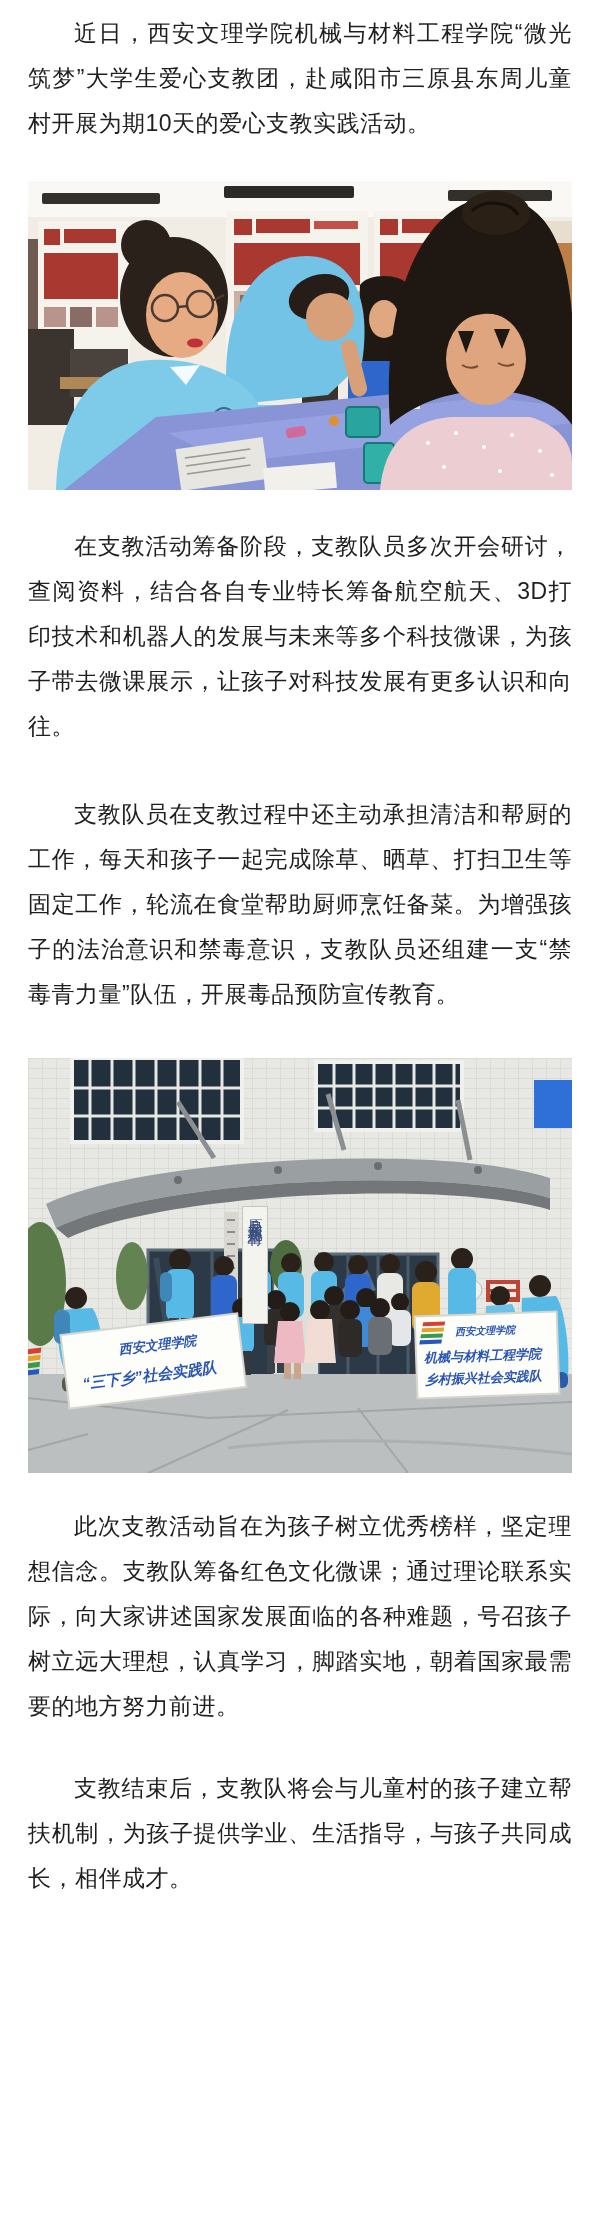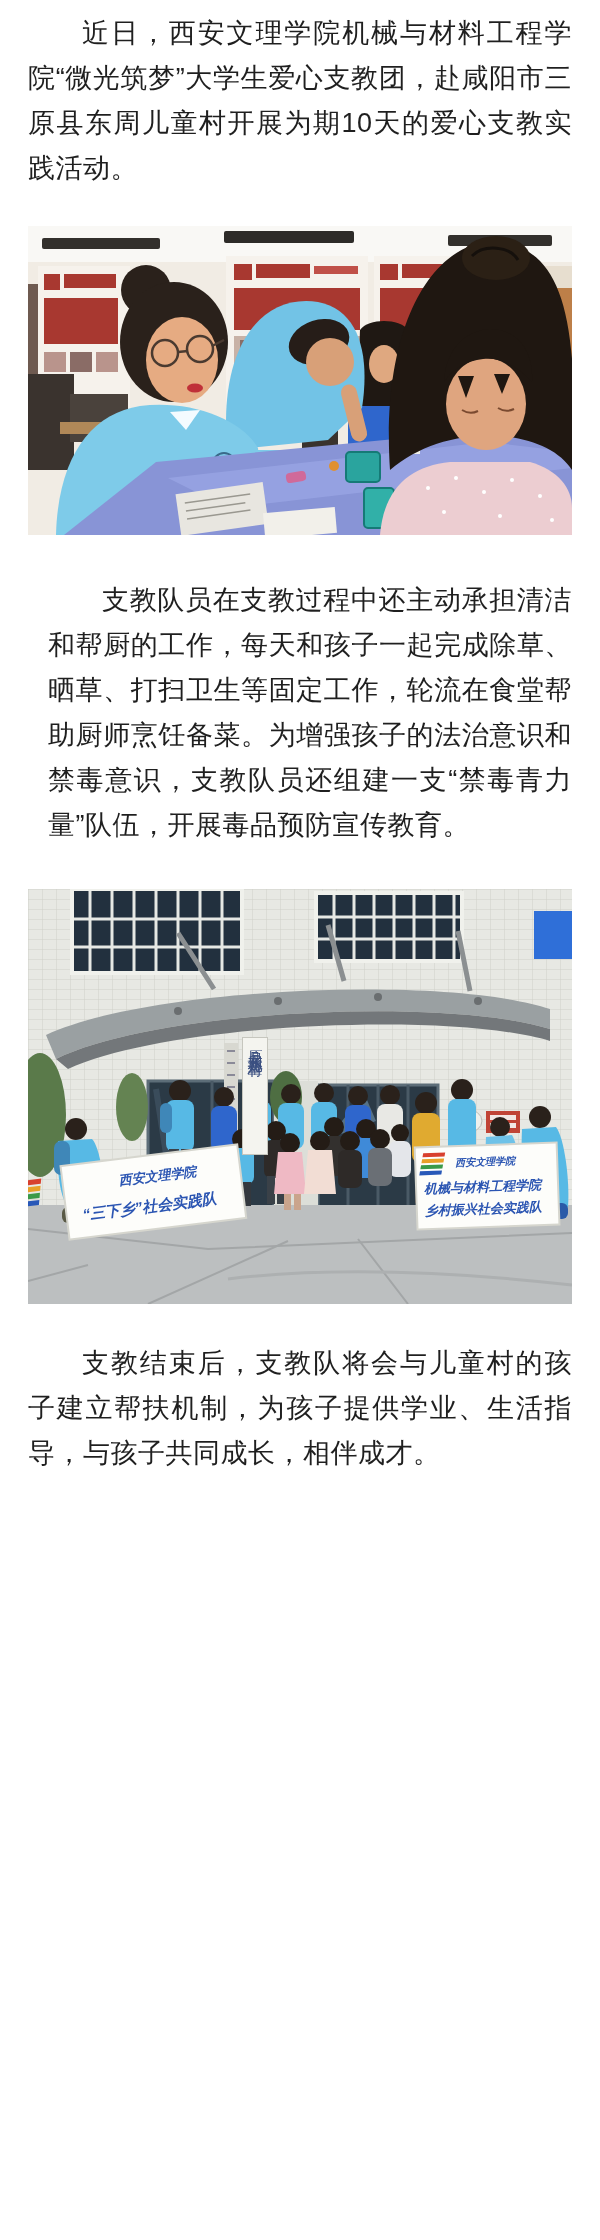--- a/index.html
+++ b/index.html
@@ -1,24 +1,24 @@
 <!DOCTYPE html>
 <html><head>
 <meta charset="utf-8">
 <style>
   html,body{margin:0;padding:0;background:#ffffff;}
   body{width:600px;font-family:"Liberation Sans","DejaVu Sans",sans-serif;}
   .article{width:600px;box-sizing:border-box;padding:11px 28px 34px 28px;}
   .para{
-    font-size:27px;line-height:45px;color:#1f1f1f;
+    font-size:23px;line-height:45px;color:#1f1f1f;
     text-indent:2em;text-align:justify;margin:0;
     letter-spacing:0.5px;
   }
   .mt34{margin-top:34px;} .mt35{margin-top:35px;} .mt31{margin-top:31px;}
-  .mt37{margin-top:37px;} .mt43{margin-top:43px;margin-left:20px;}
+  .mt37{margin-top:37px;} .mt43{margin-top:43px;}
   .photo{position:relative;width:544px;overflow:hidden;background:#e8e6e2;}
   .photo svg{display:block;}
   .photo1{height:309px;margin:35px 0 0 0;}
   .photo2{height:415px;margin:41px 0 0 0;}
   .vsign{
     position:absolute;left:214px;top:148px;width:26px;height:118px;
     background:#f4f4ef;border:1px solid #c6c6be;box-sizing:border-box;
     writing-mode:vertical-rl;text-orientation:upright;
     font-size:15px;line-height:24px;letter-spacing:2px;
     color:#3a4f80;text-align:left;overflow:hidden;
@@ -151,20 +151,21 @@
         <path d="M444,30 C456,18 482,20 490,34" fill="none" stroke="#15100c" stroke-width="3"></path>
         <ellipse cx="458" cy="178" rx="40" ry="46" fill="#dfa57f"></ellipse>
         <path d="M416,156 C418,120 440,104 462,103 C490,103 506,126 504,156 C488,138 470,131 455,133 C438,135 426,142 416,156 Z" fill="#1f1711"></path>
         <path d="M430,150 L438,172 L446,150 Z" fill="#1f1711"></path>
         <path d="M466,148 L474,168 L482,148 Z" fill="#1f1711"></path>
         <path d="M434,184 q8,5 16,1 M470,182 q8,5 16,1" stroke="#7a4a30" stroke-width="2" fill="none"></path>
       </g>
     </svg>
   </div>
 
+  <p class="para mt34">在支教活动筹备阶段，支教队员多次开会研讨，查阅资料，结合各自专业特长筹备航空航天、3D打印技术和机器人的发展与未来等多个科技微课，为孩子带去微课展示，让孩子对科技发展有更多认识和向往。</p>
   <p class="para mt43">支教队员在支教过程中还主动承担清洁和帮厨的工作，每天和孩子一起完成除草、晒草、打扫卫生等固定工作，轮流在食堂帮助厨师烹饪备菜。为增强孩子的法治意识和禁毒意识，支教队员还组建一支“禁毒青力量”队伍，开展毒品预防宣传教育。</p>
 
   <div class="photo photo2">
     <svg viewBox="0 0 544 415" width="544" height="415">
       <defs>
         <pattern id="tiles" width="14" height="10" patternUnits="userSpaceOnUse">
           <rect width="14" height="10" fill="#e7e8e3"></rect>
           <path d="M0,0 H14 M0,0 V10" stroke="#cfd0c9" stroke-width="1"></path>
         </pattern>
       </defs>
@@ -358,15 +359,16 @@
           <rect x="452" y="280" width="22" height="4" fill="#2858b8" transform="skewX(-12)"></rect>
         </g>
         <text class="banner-text" x="428" y="276" font-size="10">西安文理学院</text>
         <text class="banner-text" x="396" y="302" font-size="13">机械与材料工程学院</text>
         <text class="banner-text" x="396" y="324" font-size="13">乡村振兴社会实践队</text>
       </g>
     </svg>
     <div class="vsign">原县东周儿童村</div>
   </div>
 
+  <p class="para mt31">此次支教活动旨在为孩子树立优秀榜样，坚定理想信念。支教队筹备红色文化微课；通过理论联系实际，向大家讲述国家发展面临的各种难题，号召孩子树立远大理想，认真学习，脚踏实地，朝着国家最需要的地方努力前进。</p>
   <p class="para mt37">支教结束后，支教队将会与儿童村的孩子建立帮扶机制，为孩子提供学业、生活指导，与孩子共同成长，相伴成才。</p>
 
 </div>
 
 </body></html>

